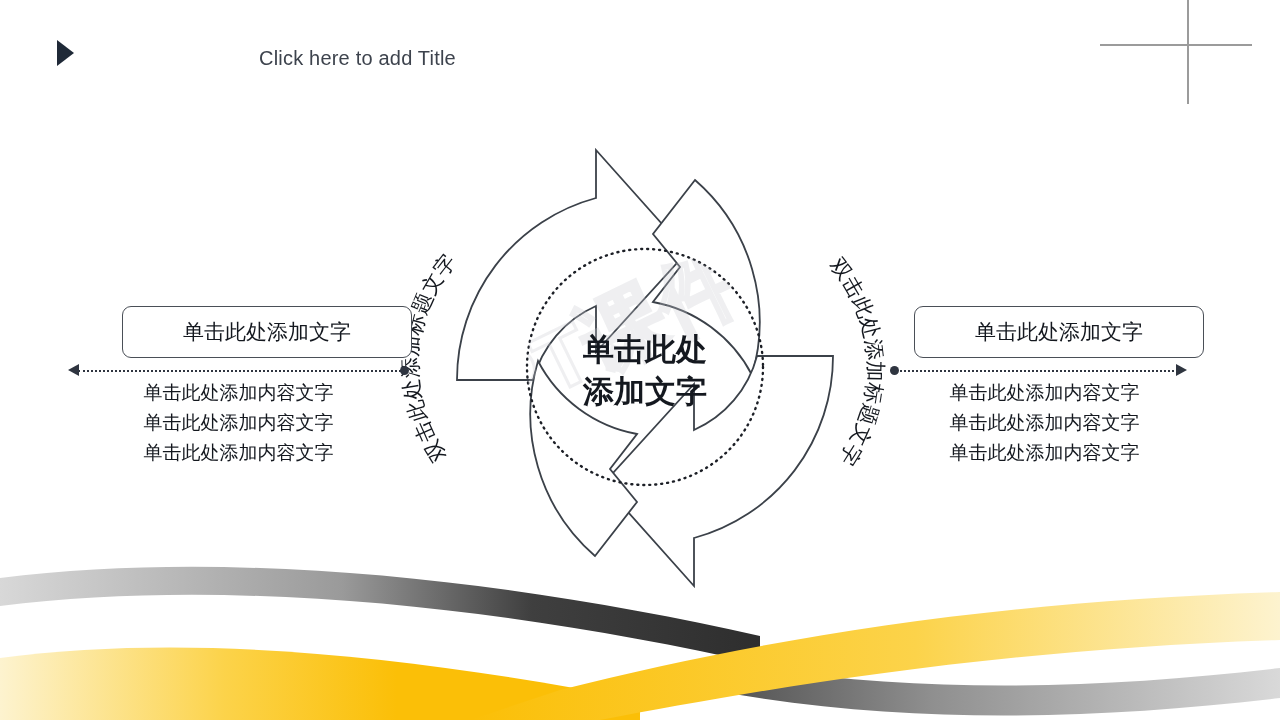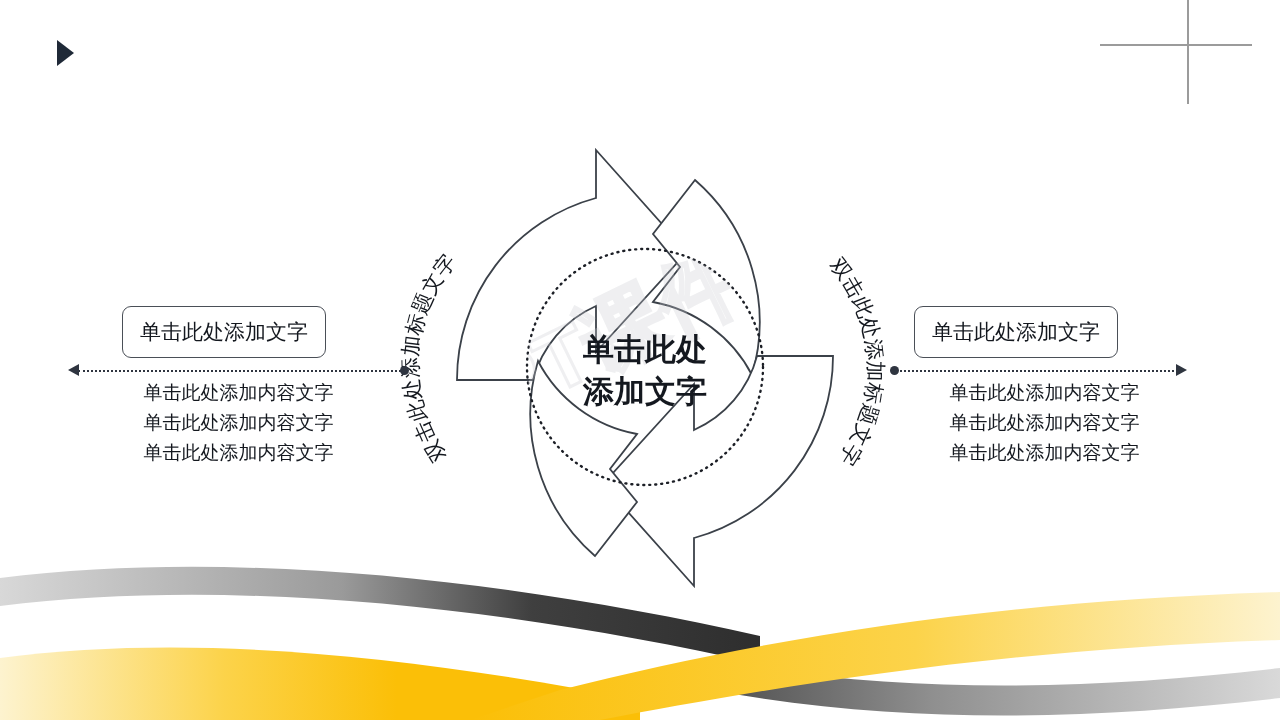--- a/index.html
+++ b/index.html
@@ -68,21 +68,21 @@
   .side-panel {
     position: absolute;
     top: 306px;
     width: 300px;
   }
   #panel-left  { left: 82px;  }
   #panel-right { left: 896px; }
 
   .panel-title-box {
     box-sizing: border-box;
-    width: 204px;
+    width: 290px;
     height: 52px;
     border: 1.6px solid #4a4f57;
     border-radius: 9px;
     background: #ffffff;
     display: flex;
     align-items: center;
     justify-content: center;
     font-size: 21px;
     color: #14181f;
   }
@@ -153,20 +153,21 @@
     width: 1280px;
     height: 180px;
   }
 </style>
 </head>
 <body>
 
 <div id="slide">
 
   <div id="header-triangle"></div>
+  <div id="slide-title">Click here to add Title</div>
 
   <div>
     <div id="corner-cross-v"></div>
     <div id="corner-cross-h"></div>
   </div>
 
   <svg id="diagram" viewBox="0 0 490 580">
     <defs>
       <path id="arcLeftPath" d="M 118 430 A 155 155 0 0 1 133 135" fill="none"></path>
       <path id="arcRightPath" d="M 357 140 A 155 155 0 0 1 372 432" fill="none"></path>

